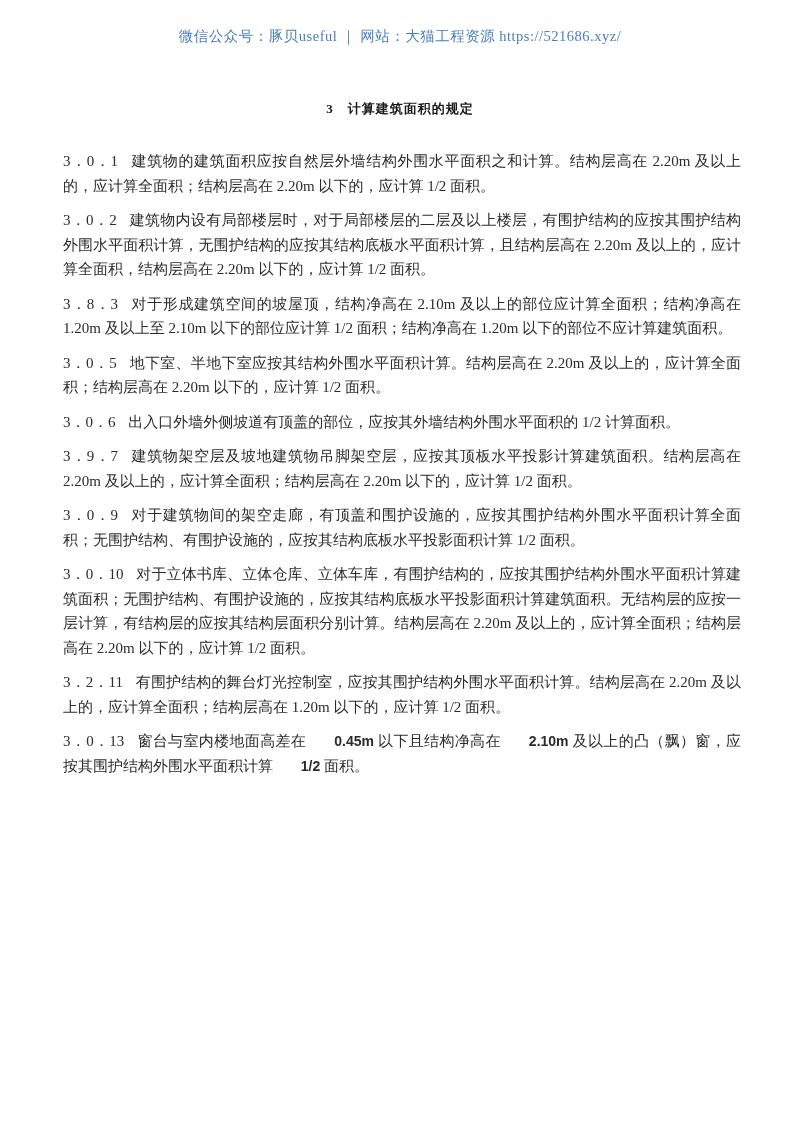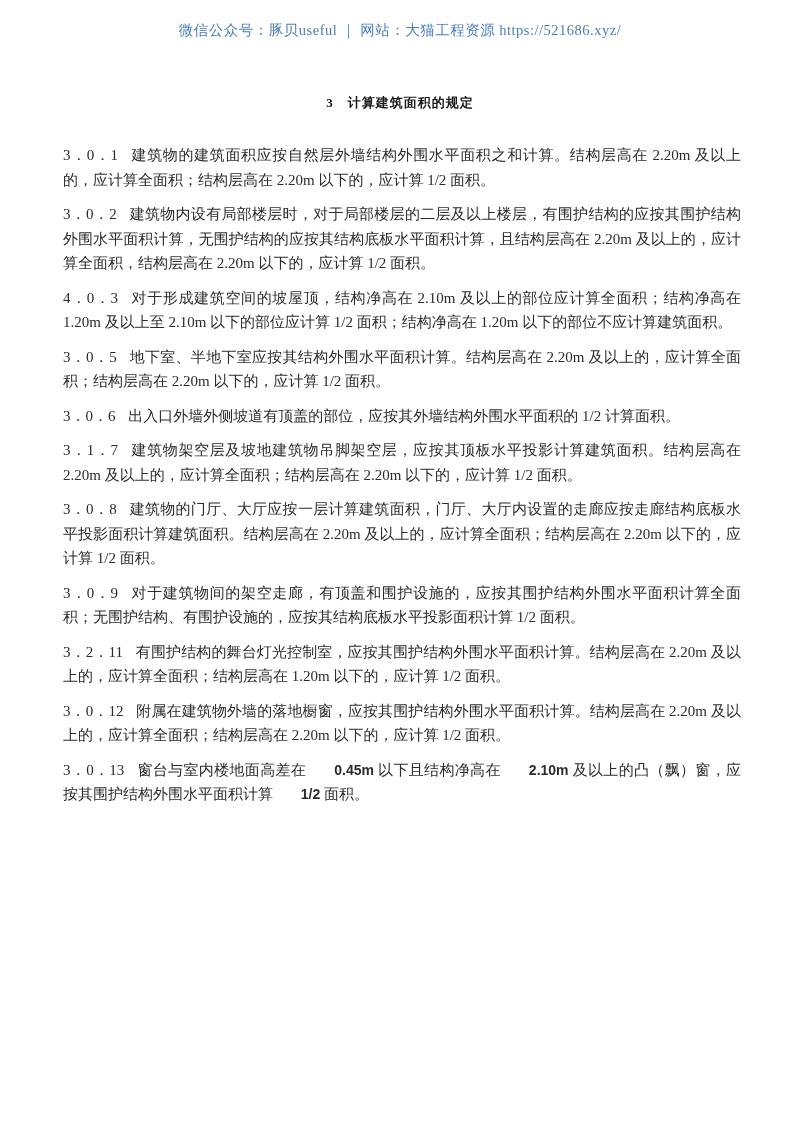--- a/index.html
+++ b/index.html
@@ -4,21 +4,21 @@
 <style>
   html, body {
     margin: 0;
     padding: 0;
     background: #ffffff;
   }
   .page {
     position: relative;
     width: 800px;
     height: 905px;
-    margin: 4px auto;
+    margin: 10px auto;
     background: #ffffff;
     font-family: "Liberation Serif", "DejaVu Serif", serif;
     color: #262626;
     overflow: hidden;
   }
   .banner {
     position: absolute;
     left: 0;
     width: 100%;
     text-align: center;
@@ -88,28 +88,27 @@
     <span>微信公众号：豚贝useful ｜ 网站：大猫工程资源</span>
     <span> </span>
     <span class="url">https://521686.xyz/</span>
   </div>
 
   <h1 class="doc-title">3　计算建筑面积的规定</h1>
 
   <div class="content">
     <p class="sec"><span class="sec-num">3．0．1</span><span class="sec-text">建筑物的建筑面积应按自然层外墙结构外围水平面积之和计算。结构层高在 2.20m 及以上的，应计算全面积；结构层高在 2.20m 以下的，应计算 1/2 面积。</span></p>
     <p class="sec"><span class="sec-num">3．0．2</span><span class="sec-text">建筑物内设有局部楼层时，对于局部楼层的二层及以上楼层，有围护结构的应按其围护结构外围水平面积计算，无围护结构的应按其结构底板水平面积计算，且结构层高在 2.20m 及以上的，应计算全面积，结构层高在 2.20m 以下的，应计算 1/2 面积。</span></p>
-    <p class="sec"><span class="sec-num">4．0．3</span><span class="sec-text">对于形成建筑空间的坡屋顶，结构净高在 2.10m 及以上的部位应计算全面积；结构净高在 1.20m 及以上至 2.10m 以下的部位应计算 1/2 面积；结构净高在 1.20m 以下的部位不应计算建筑面积。</span></p>
+    <p class="sec"><span class="sec-num">3．8．3</span><span class="sec-text">对于形成建筑空间的坡屋顶，结构净高在 2.10m 及以上的部位应计算全面积；结构净高在 1.20m 及以上至 2.10m 以下的部位应计算 1/2 面积；结构净高在 1.20m 以下的部位不应计算建筑面积。</span></p>
     <p class="sec"><span class="sec-num">3．0．5</span><span class="sec-text">地下室、半地下室应按其结构外围水平面积计算。结构层高在 2.20m 及以上的，应计算全面积；结构层高在 2.20m 以下的，应计算 1/2 面积。</span></p>
     <p class="sec"><span class="sec-num">3．0．6</span><span class="sec-text">出入口外墙外侧坡道有顶盖的部位，应按其外墙结构外围水平面积的 1/2 计算面积。</span></p>
-    <p class="sec"><span class="sec-num">3．1．7</span><span class="sec-text">建筑物架空层及坡地建筑物吊脚架空层，应按其顶板水平投影计算建筑面积。结构层高在 2.20m 及以上的，应计算全面积；结构层高在 2.20m 以下的，应计算 1/2 面积。</span></p>
-    <p class="sec"><span class="sec-num">3．0．8</span><span class="sec-text">建筑物的门厅、大厅应按一层计算建筑面积，门厅、大厅内设置的走廊应按走廊结构底板水平投影面积计算建筑面积。结构层高在 2.20m 及以上的，应计算全面积；结构层高在 2.20m 以下的，应计算 1/2 面积。</span></p>
+    <p class="sec"><span class="sec-num">3．9．7</span><span class="sec-text">建筑物架空层及坡地建筑物吊脚架空层，应按其顶板水平投影计算建筑面积。结构层高在 2.20m 及以上的，应计算全面积；结构层高在 2.20m 以下的，应计算 1/2 面积。</span></p>
     <p class="sec"><span class="sec-num">3．0．9</span><span class="sec-text">对于建筑物间的架空走廊，有顶盖和围护设施的，应按其围护结构外围水平面积计算全面积；无围护结构、有围护设施的，应按其结构底板水平投影面积计算 1/2 面积。</span></p>
+    <p class="sec"><span class="sec-num">3．0．10</span><span class="sec-text">对于立体书库、立体仓库、立体车库，有围护结构的，应按其围护结构外围水平面积计算建筑面积；无围护结构、有围护设施的，应按其结构底板水平投影面积计算建筑面积。无结构层的应按一层计算，有结构层的应按其结构层面积分别计算。结构层高在 2.20m 及以上的，应计算全面积；结构层高在 2.20m 以下的，应计算 1/2 面积。</span></p>
     <p class="sec"><span class="sec-num">3．2．11</span><span class="sec-text">有围护结构的舞台灯光控制室，应按其围护结构外围水平面积计算。结构层高在 2.20m 及以上的，应计算全面积；结构层高在 1.20m 以下的，应计算 1/2 面积。</span></p>
-    <p class="sec"><span class="sec-num">3．0．12</span><span class="sec-text">附属在建筑物外墙的落地橱窗，应按其围护结构外围水平面积计算。结构层高在 2.20m 及以上的，应计算全面积；结构层高在 2.20m 以下的，应计算 1/2 面积。</span></p>
     <p class="sec"><span class="sec-num">3．0．13</span><span class="sec-text">窗台与室内楼地面高差在 <b class="num-bold">0.45m</b> 以下且结构净高在 <b class="num-bold">2.10m</b> 及以上的凸（飘）窗，应按其围护结构外围水平面积计算 <b class="num-bold">1/2</b> 面积。</span></p>
   </div>
 
   <div class="page-number">5</div>
 
   <div class="banner banner-bottom">
     <span>微信公众号：豚贝useful ｜ 网站：大猫工程资源</span>
     <span> </span>
     <span class="url">https://521686.xyz/</span>
   </div>

